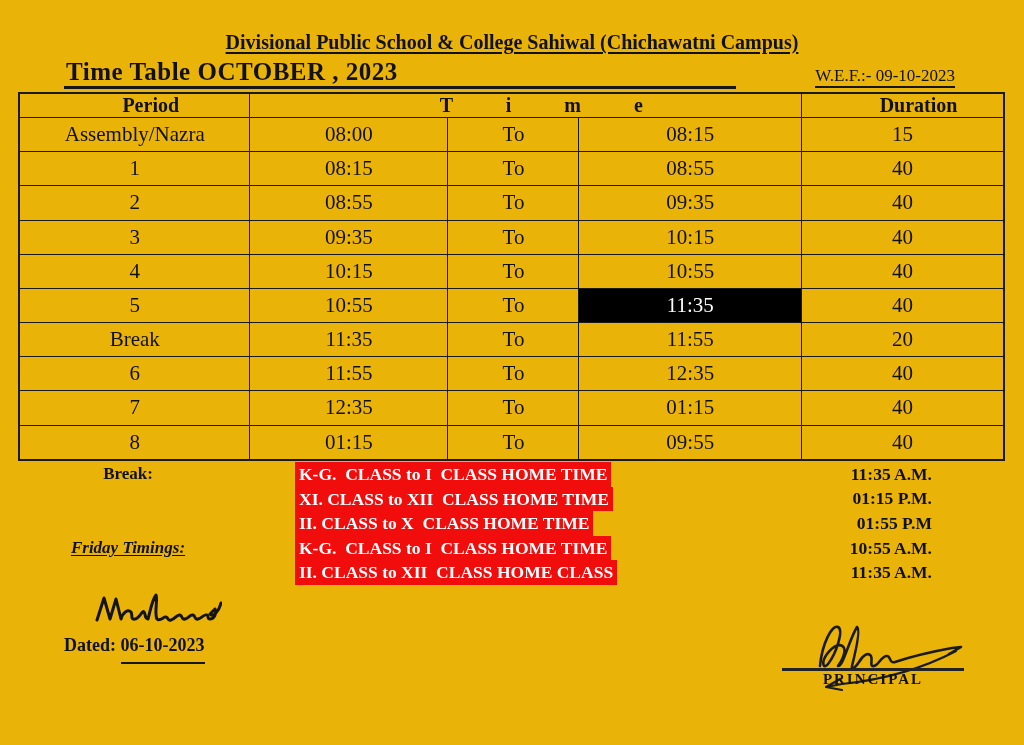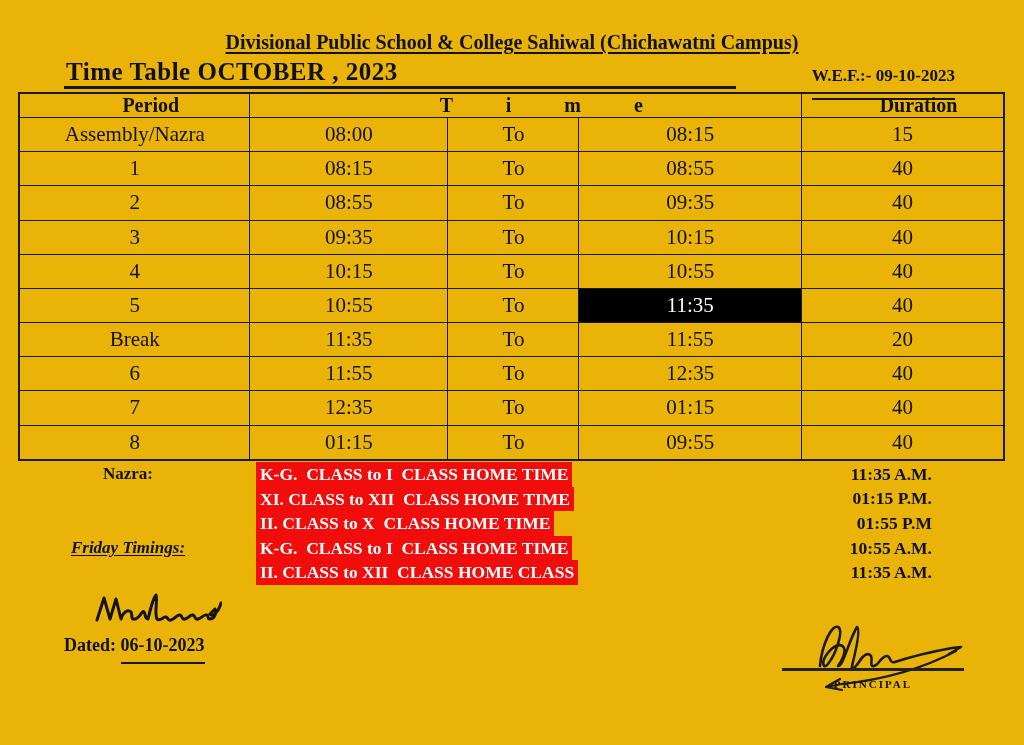--- a/index.html
+++ b/index.html
@@ -10,22 +10,22 @@
   
   .school-title{
     position:absolute;top:31px;left:0;width:100%;text-align:center;
     font-size:20px;font-weight:bold;text-decoration:underline;text-underline-offset:3px;
   }
   .tt-title{
     position:absolute;left:66px;top:58px;font-size:25px;font-weight:bold;letter-spacing:.5px;
   }
   .title-underline{position:absolute;left:64px;top:86px;width:672px;height:3px;background:#161616;}
   .wef{
-    position:absolute;right:69px;top:66px;font-size:17px;font-weight:bold;
-    border-bottom:2.5px solid #161616;padding-bottom:12px;
+    position:absolute;right:69px;top:66px;font-size:17px;font-weight:normal;
+    border-bottom:2.5px solid #161616;padding-bottom:0;
   }
   
   table.timetable{
     position:absolute;left:18px;top:92px;width:987px;height:369px;
     border-collapse:collapse;table-layout:fixed;border:2.5px solid #1a1a1a;
   }
   table.timetable th,table.timetable td{
     border:1.5px solid #1a1a1a;text-align:center;vertical-align:middle;padding:0;
     font-size:21px;overflow:hidden;
   }
@@ -36,33 +36,33 @@
   
   .notes{position:absolute;left:0;top:462px;width:1024px;}
   .note-line{display:flex;align-items:center;height:24.6px;}
   .note-label{
     flex:0 0 256px;width:256px;text-align:center;
     font-size:17px;font-weight:bold;
   }
   .note-label.friday{font-style:italic;text-decoration:underline;text-underline-offset:2px;}
   .note-text{
     background:var(--hl-red,#f20d0d);color:#fff;font-weight:bold;font-size:17.5px;
-    white-space:pre;padding:0 4px;line-height:24.6px;height:24.6px;
+    white-space:pre;padding:0 4px;line-height:24.6px;height:24.6px;margin-left:39px;
   }
   .note-time{margin-left:auto;padding-right:92px;font-size:17.5px;font-weight:bold;white-space:pre;}
   
   .sig-left{position:absolute;left:92px;top:588px;}
   .dated{position:absolute;left:64px;top:635px;font-size:18px;font-weight:bold;}
   .dated .date-val{border-bottom:2.5px solid #161616;padding-bottom:7px;}
   .principal{position:absolute;left:780px;top:610px;width:190px;height:100px;}
   .principal-sig{position:absolute;left:0;top:0;}
   .principal-line{position:absolute;left:2px;top:58px;width:182px;height:2.5px;background:#222;}
   .principal-label{
     position:absolute;left:0;top:61px;width:186px;text-align:center;
-    font-size:11px;font-weight:bold;letter-spacing:2px;margin-top:7px;
+    font-size:15px;font-weight:bold;letter-spacing:2px;
   }
 </style>
 </head>
 <body>
 
 <div class="page">
 
   <div class="school-title">Divisional Public School &amp; College Sahiwal (Chichawatni Campus)</div>
 
   <div class="tt-title">Time Table OCTOBER , 2023</div>
@@ -153,21 +153,21 @@
           <td>01:15</td>
           <td>To</td>
           <td>09:55</td>
           <td>40</td>
         </tr>
       </tbody>
   </table>
 
   <div class="notes">
       <div class="note-line">
-        <div class="note-label">Nazra:</div>
+        <div class="note-label">Break:</div>
         <div class="note-text">K-G.  CLASS to I  CLASS HOME TIME</div>
         <div class="note-time">11:35 A.M.</div>
       </div>
       <div class="note-line">
         <div class="note-label"></div>
         <div class="note-text">XI. CLASS to XII  CLASS HOME TIME</div>
         <div class="note-time">01:15 P.M.</div>
       </div>
       <div class="note-line">
         <div class="note-label"></div>

